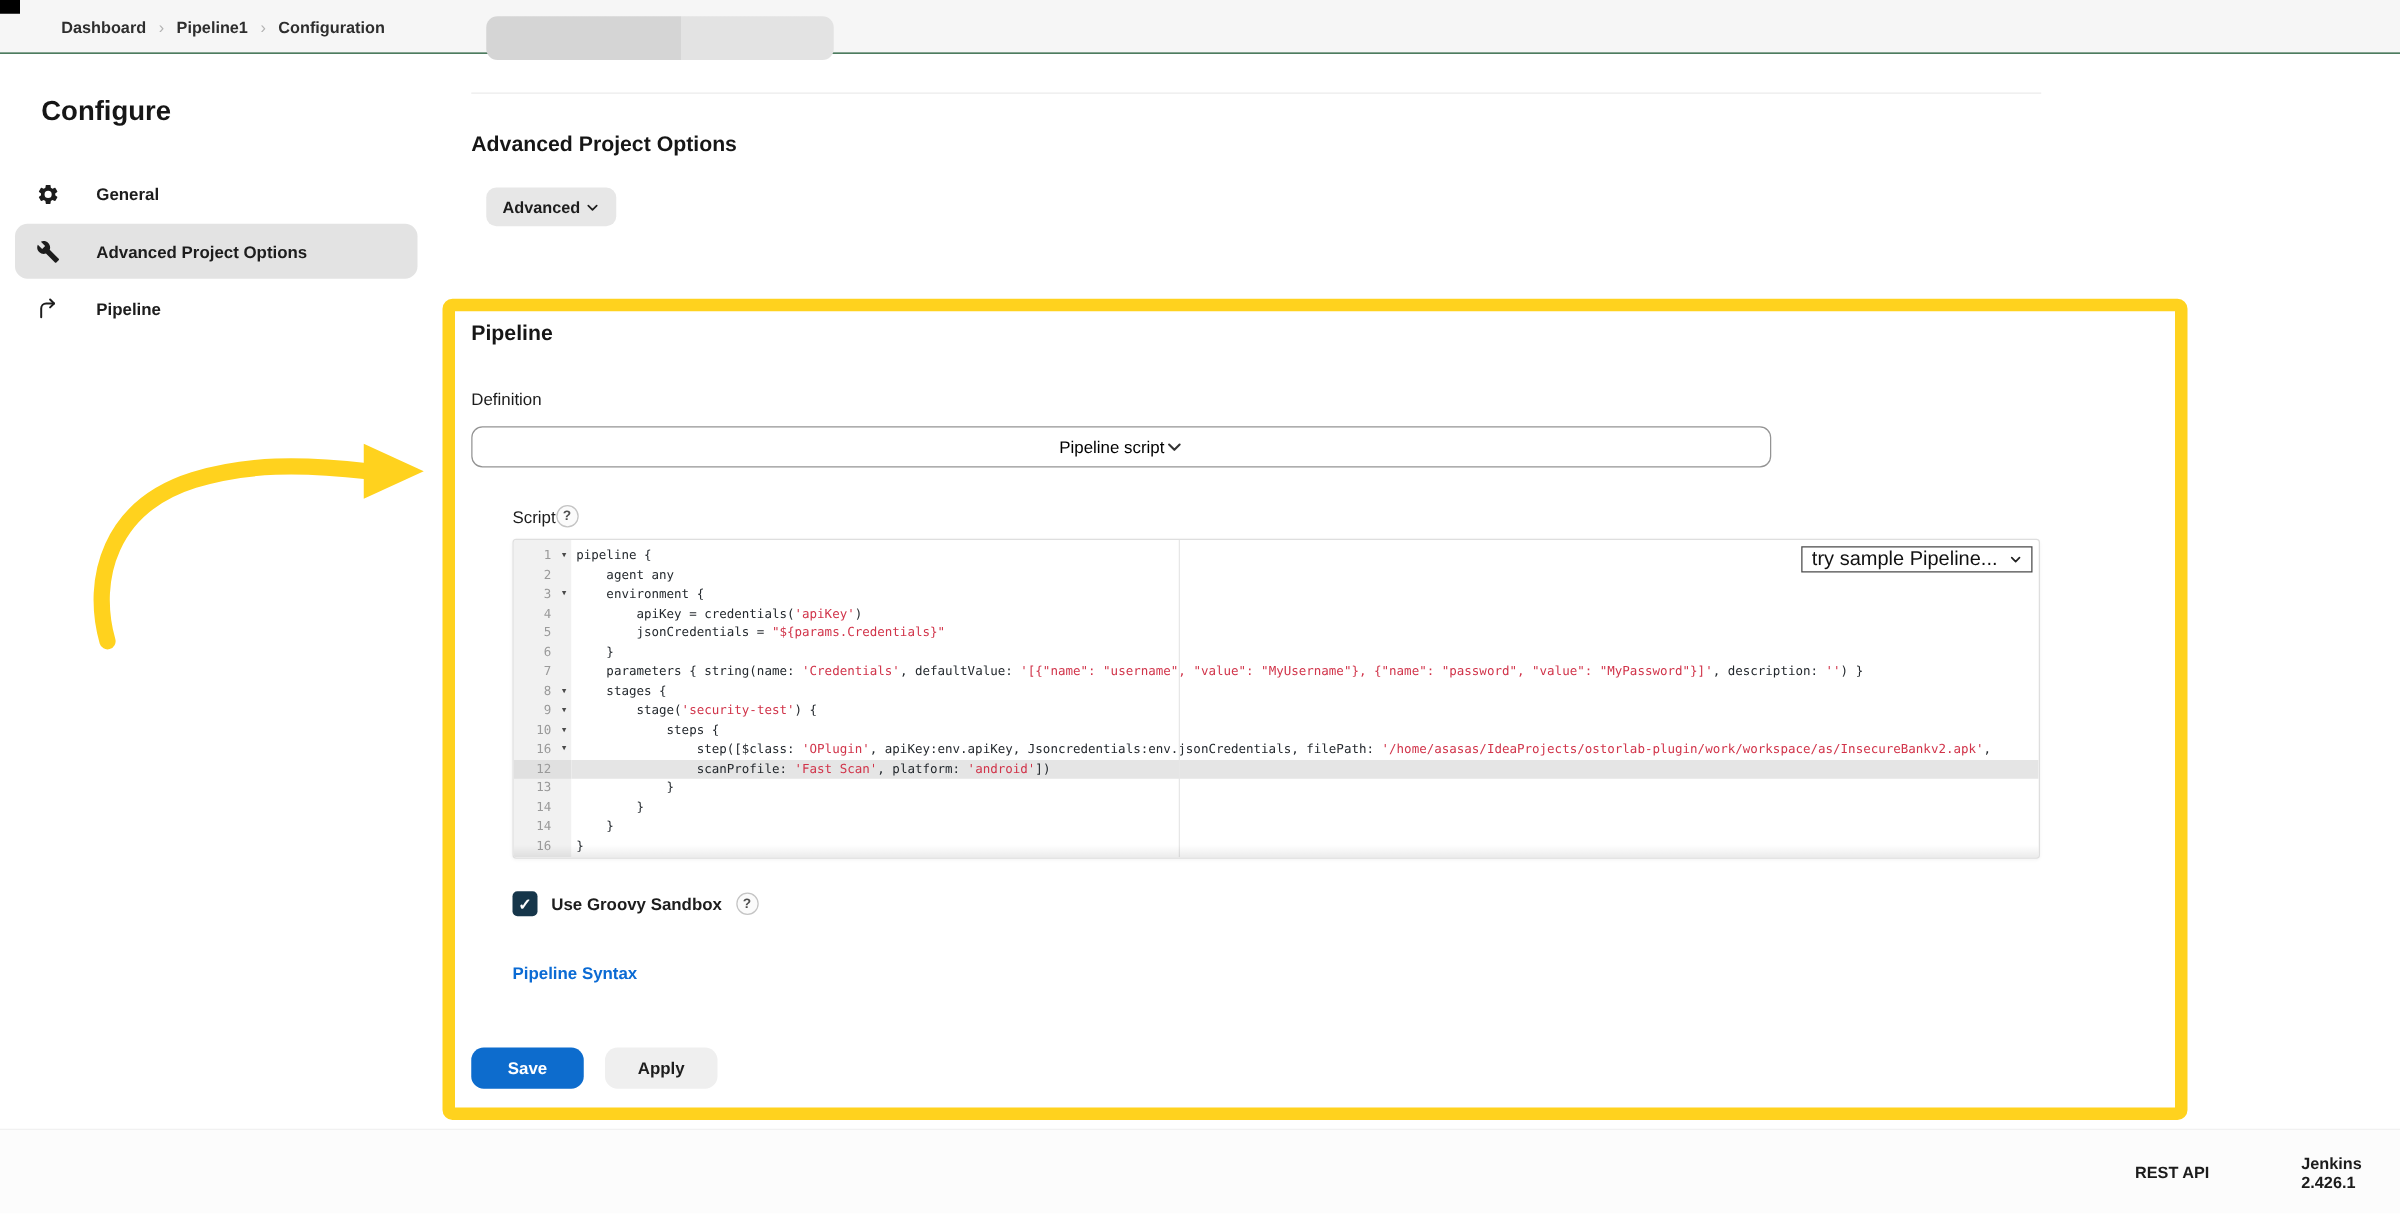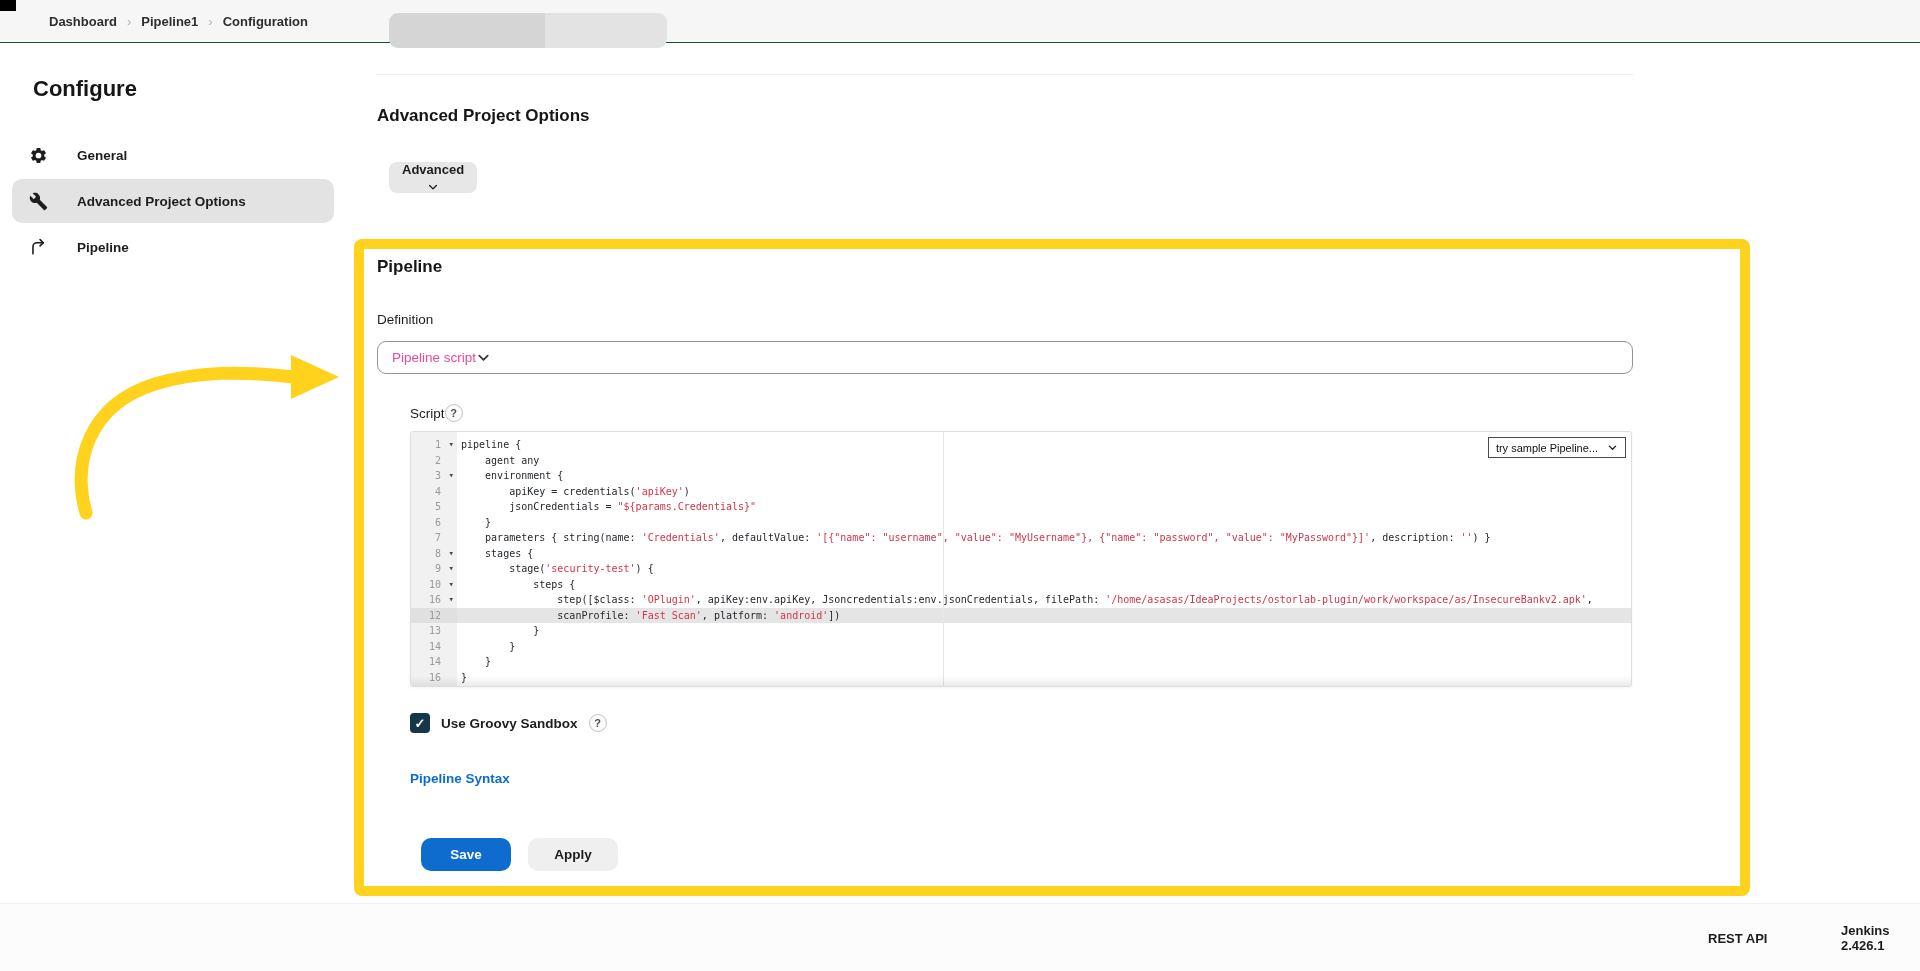--- a/index.html
+++ b/index.html
@@ -34,39 +34,39 @@
     display:flex; align-items:center; gap:29px; height:44px; padding:0 16px; margin-bottom:2px;
     border-radius:10px; font-size:13.5px; font-weight:600; color:#1d1d1d; cursor:pointer;
   }
   .side-item.selected { background:#e3e3e3; font-weight:700; }
   .side-icon { width:20px; height:20px; display:inline-flex; align-items:center; justify-content:center; flex:0 0 20px; }
 
   
   .top-divider { position:absolute; left:377px; top:74px; width:1256px; height:1px; background:#ececec; }
   .section-heading { position:absolute; left:377px; top:106px; font-size:17px; font-weight:700; color:#161616; }
   .advanced-btn {
-    position:absolute; left:389px; top:162px; height:31px; padding:0 13px; border:none; border-radius:8px;
+    position:absolute; left:389px; top:150px; height:31px; padding:0 13px; border:none; border-radius:8px;
     background:#e7e7e7; color:#1d1d1d; font-family:inherit; font-size:13px; font-weight:600;
-    display:inline-flex; align-items:center; gap:4px; cursor:pointer;flex-direction:column;
+    display:inline-flex; align-items:center; gap:4px; cursor:pointer;
   }
 
   
   .annotation-box {
     position:absolute; left:354px; top:239px; width:1396px; height:657px; background:#fff;
     border:10px solid var(--annotation-yellow,#ffd21e); border-radius:8px; z-index:2;
   }
   .annotation-arrow { position:absolute; left:70px; top:345px; z-index:4; color:var(--annotation-yellow,#ffd21e); }
 
   
   .pipeline-heading { position:absolute; left:13px; top:8px; font-size:17px; font-weight:700; color:#161616; }
   .definition-label { position:absolute; left:13px; top:63px; font-size:13.5px; font-weight:500; color:#1d1d1d; }
   .definition-select {
-    position:absolute; left:13px; top:92px; width:1256px; height:33px; background:#fff;
-    border:1px solid #949494; border-radius:9px; padding:0 14px; font-size:13.5px; color:#ec4899;
-    display:flex; align-items:center; justify-content:flex-start; cursor:pointer;
+    position:absolute; left:13px; top:92px; width:1040px; height:33px; background:#fff;
+    border:1px solid #949494; border-radius:9px; padding:0 14px; font-size:13.5px; color:#000000;
+    display:flex; align-items:center; justify-content:center; cursor:pointer;
   }
   .script-row { position:absolute; left:46px; top:155px; display:flex; align-items:center; }
   .script-label { font-size:13.5px; font-weight:500; color:#1d1d1d; }
   .help-badge {
     width:18px; height:18px; border-radius:50%; border:1px solid #c4c4c4; background:#fbfbfb;
     color:#4d4d4d; font-size:11px; font-weight:700; display:inline-flex; align-items:center; justify-content:center;
     cursor:pointer;
   }
 
   
@@ -86,40 +86,40 @@
     position:absolute; left:46px; top:0; right:0; bottom:0; padding-top:5px;
     font-size:10px; white-space:pre; overflow:hidden; color:#24292e;
   }
   .code-line { height:15.5px; line-height:15.5px; padding-left:4px; }
   .code-line.active { background:#e5e5e5; }
   .seg-p { color:#24292e; }
   .seg-s { color:var(--code-string-red,#d1344a); }
   .print-margin { position:absolute; left:532px; top:0; bottom:0; width:1px; background:#e7e7e7; }
   .sample-select {
     position:absolute; top:5px; right:5px; height:21px; background:#fff; border:1px solid #4a4a4a;
-    font-family:"Liberation Sans", sans-serif; font-size:11px; color:#111;
+    font-family:"Liberation Sans", sans-serif; font-size:16px; color:#111;
     display:flex; align-items:center; gap:9px; padding:0 7px; cursor:pointer; z-index:2;
   }
   .editor-bottom-shadow { position:absolute; left:0; right:0; bottom:0; height:10px;
     background:linear-gradient(to top, rgba(0,0,0,0.08), rgba(0,0,0,0)); }
 
   
   .sandbox-row { position:absolute; left:46px; top:464px; display:flex; align-items:center; gap:11px; }
   .checkbox {
     width:20px; height:20px; border-radius:4px; background:var(--checkbox-navy,#16364a);
     display:inline-flex; align-items:center; justify-content:center; cursor:pointer;
   }
   .checkbox .check { color:#fff; font-size:13px; font-weight:700; line-height:1; }
   .sandbox-label { font-size:13.5px; font-weight:600; color:#1d1d1d; }
   .syntax-link { position:absolute; left:46px; top:522px; font-size:13.5px; font-weight:600;
     color:var(--link-blue,#0b6bd4); text-decoration:none; cursor:pointer; }
   .button-row { position:absolute; left:13px; top:589px; display:flex; gap:17px; }
   .btn { height:33px; min-width:90px; padding:0 18px; border:none; border-radius:10px;
     font-family:inherit; font-size:13.5px; font-weight:700; cursor:pointer; }
-  .btn.primary { background:var(--primary-blue,#0d6ccd); color:#fff;margin-left:44px; }
+  .btn.primary { background:var(--primary-blue,#0d6ccd); color:#fff; }
   .btn.secondary { background:#efefef; color:#1d1d1d; }
 
   
   .footer { position:absolute; left:0; bottom:0; width:1920px; height:68px; background:#fcfcfc; border-top:1px solid #f1f1f1; }
   .footer-link { position:absolute; left:1708px; top:50%; transform:translateY(-50%);
     font-size:13px; font-weight:700; color:#1c1c1c; text-decoration:none; cursor:pointer; }
   .footer-version { position:absolute; left:1805px; top:50%; transform:translateY(-50%);
     font-size:13px; font-weight:700; color:#1c1c1c;margin-left:36px; }
 
   .chev { flex:0 0 auto; }

